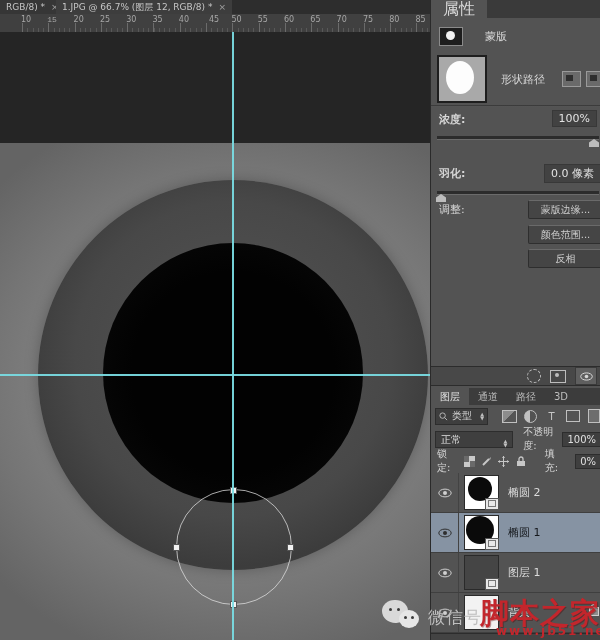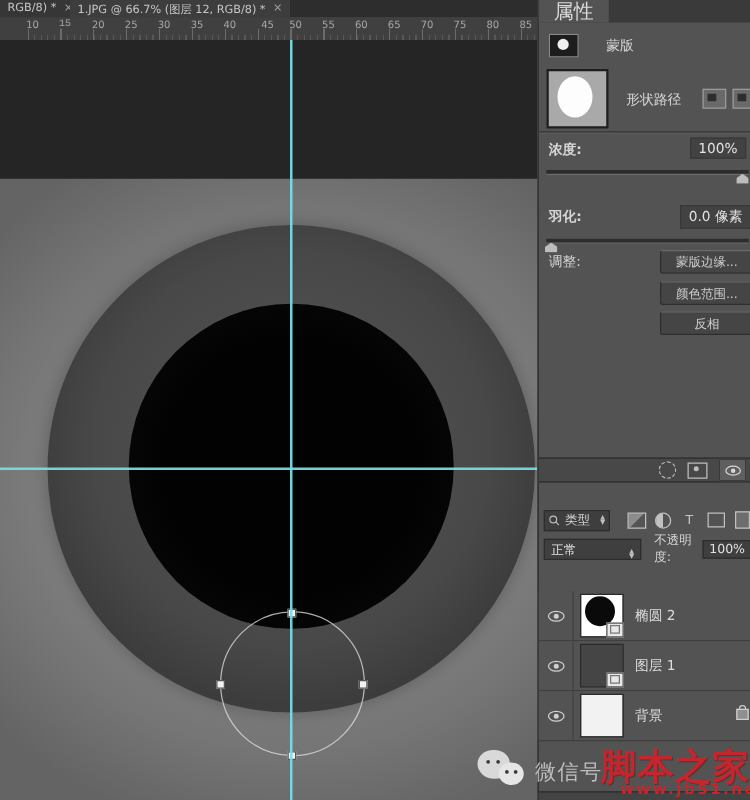--- a/index.html
+++ b/index.html
@@ -211,20 +211,26 @@
       <div class="dash-circle"></div>
       <div class="applymask-ic"></div>
       <div class="eye-box">
         <svg width="13" height="9" viewBox="0 0 13 9">
           <ellipse cx="6.5" cy="4.5" rx="5.8" ry="3.6" fill="none" stroke="#d6d6d6"></ellipse>
           <circle cx="6.5" cy="4.5" r="1.8" fill="#d6d6d6"></circle>
         </svg>
       </div>
     </div>
 
+    <div class="l-tabs">
+      <div class="l-tab active">图层</div>
+      <div class="l-tab">通道</div>
+      <div class="l-tab">路径</div>
+      <div class="l-tab">3D</div>
+    </div>
 
     <div class="filter-row">
       <div class="type-field">
         <svg width="9" height="9" viewBox="0 0 10 10">
           <circle cx="4" cy="4" r="3" fill="none" stroke="#c0c0c0"></circle>
           <line x1="6.2" y1="6.2" x2="9" y2="9" stroke="#c0c0c0"></line>
         </svg>
         <span>类型</span>
         <span class="spinners">▲<br>▼</span>
       </div>
@@ -247,37 +253,76 @@
 
     <div class="blend-row">
       <div class="blend-field">
         <span>正常</span>
         <span class="spinners" style="margin-left:auto;">▲<br>▼</span>
       </div>
       <span class="opacity-label">不透明度:</span>
       <span class="opacity-val">100%</span>
     </div>
 
+    <div class="lock-row">
+      <span class="lbl2">锁定:</span>
+      <div class="lk-ic">
+          <div class="checker-ic"></div>
+        </div>
+      <div class="lk-ic">
+        <svg width="11" height="11" viewBox="0 0 11 11">
+            <line x1="2" y1="9" x2="8" y2="3" stroke="#c7c7c7" stroke-width="2"></line>
+            <path d="M8 3l2-2-1 3z" fill="#c7c7c7"></path>
+          </svg>
+      </div>
+      <div class="lk-ic">
+        <svg width="11" height="11" viewBox="0 0 11 11">
+            <path d="M5.5 0v11M0 5.5h11" stroke="#c7c7c7"></path>
+            <path d="M5.5 0l-1.5 2h3zM5.5 11l-1.5-2h3zM0 5.5l2-1.5v3zM11 5.5l-2-1.5v3z" fill="#c7c7c7"></path>
+          </svg>
+      </div>
+      <div class="lk-ic">
+        <svg width="10" height="11" viewBox="0 0 10 11">
+            <rect x="1" y="5" width="8" height="5" fill="#c7c7c7"></rect>
+            <path d="M3 5V3a2 2 0 0 1 4 0v2" fill="none" stroke="#c7c7c7" stroke-width="1.3"></path>
+          </svg>
+      </div>
+      <span class="lbl2" style="margin-left:12px;">填充:</span>
+      <span class="opacity-val">0%</span>
+    </div>
 
     <div class="layers-list">
 
       <div class="layer-row">
         <div class="eye-well">
           <svg width="14" height="10" viewBox="0 0 14 10">
             <ellipse cx="7" cy="5" rx="6.2" ry="3.9" fill="none" stroke="#cfcfcf"></ellipse>
               <circle cx="7" cy="5" r="2" fill="#cfcfcf"></circle>
           </svg>
         </div>
         <div class="thumb">
           <div class="circ" style="left:3px;top:1px;width:24px;height:24px;"></div>
           <div class="badge"></div>
         </div>
         <span class="layer-name">椭圆 2</span>
       </div>
 
+      <div class="layer-row selected">
+        <div class="eye-well">
+          <svg width="14" height="10" viewBox="0 0 14 10">
+            <ellipse cx="7" cy="5" rx="6.2" ry="3.9" fill="none" stroke="#2e2e2e"></ellipse>
+              <circle cx="7" cy="5" r="2" fill="#2e2e2e"></circle>
+          </svg>
+        </div>
+        <div class="thumb">
+          <div class="circ" style="left:1px;top:0px;width:28px;height:28px;"></div>
+          <div class="badge"></div>
+        </div>
+        <span class="layer-name">椭圆 1</span>
+      </div>
 
       <div class="layer-row">
         <div class="eye-well">
           <svg width="14" height="10" viewBox="0 0 14 10">
             <ellipse cx="7" cy="5" rx="6.2" ry="3.9" fill="none" stroke="#cfcfcf"></ellipse>
               <circle cx="7" cy="5" r="2" fill="#cfcfcf"></circle>
           </svg>
         </div>
         <div class="thumb" style="background:#454545;">
           <div class="badge"></div>

